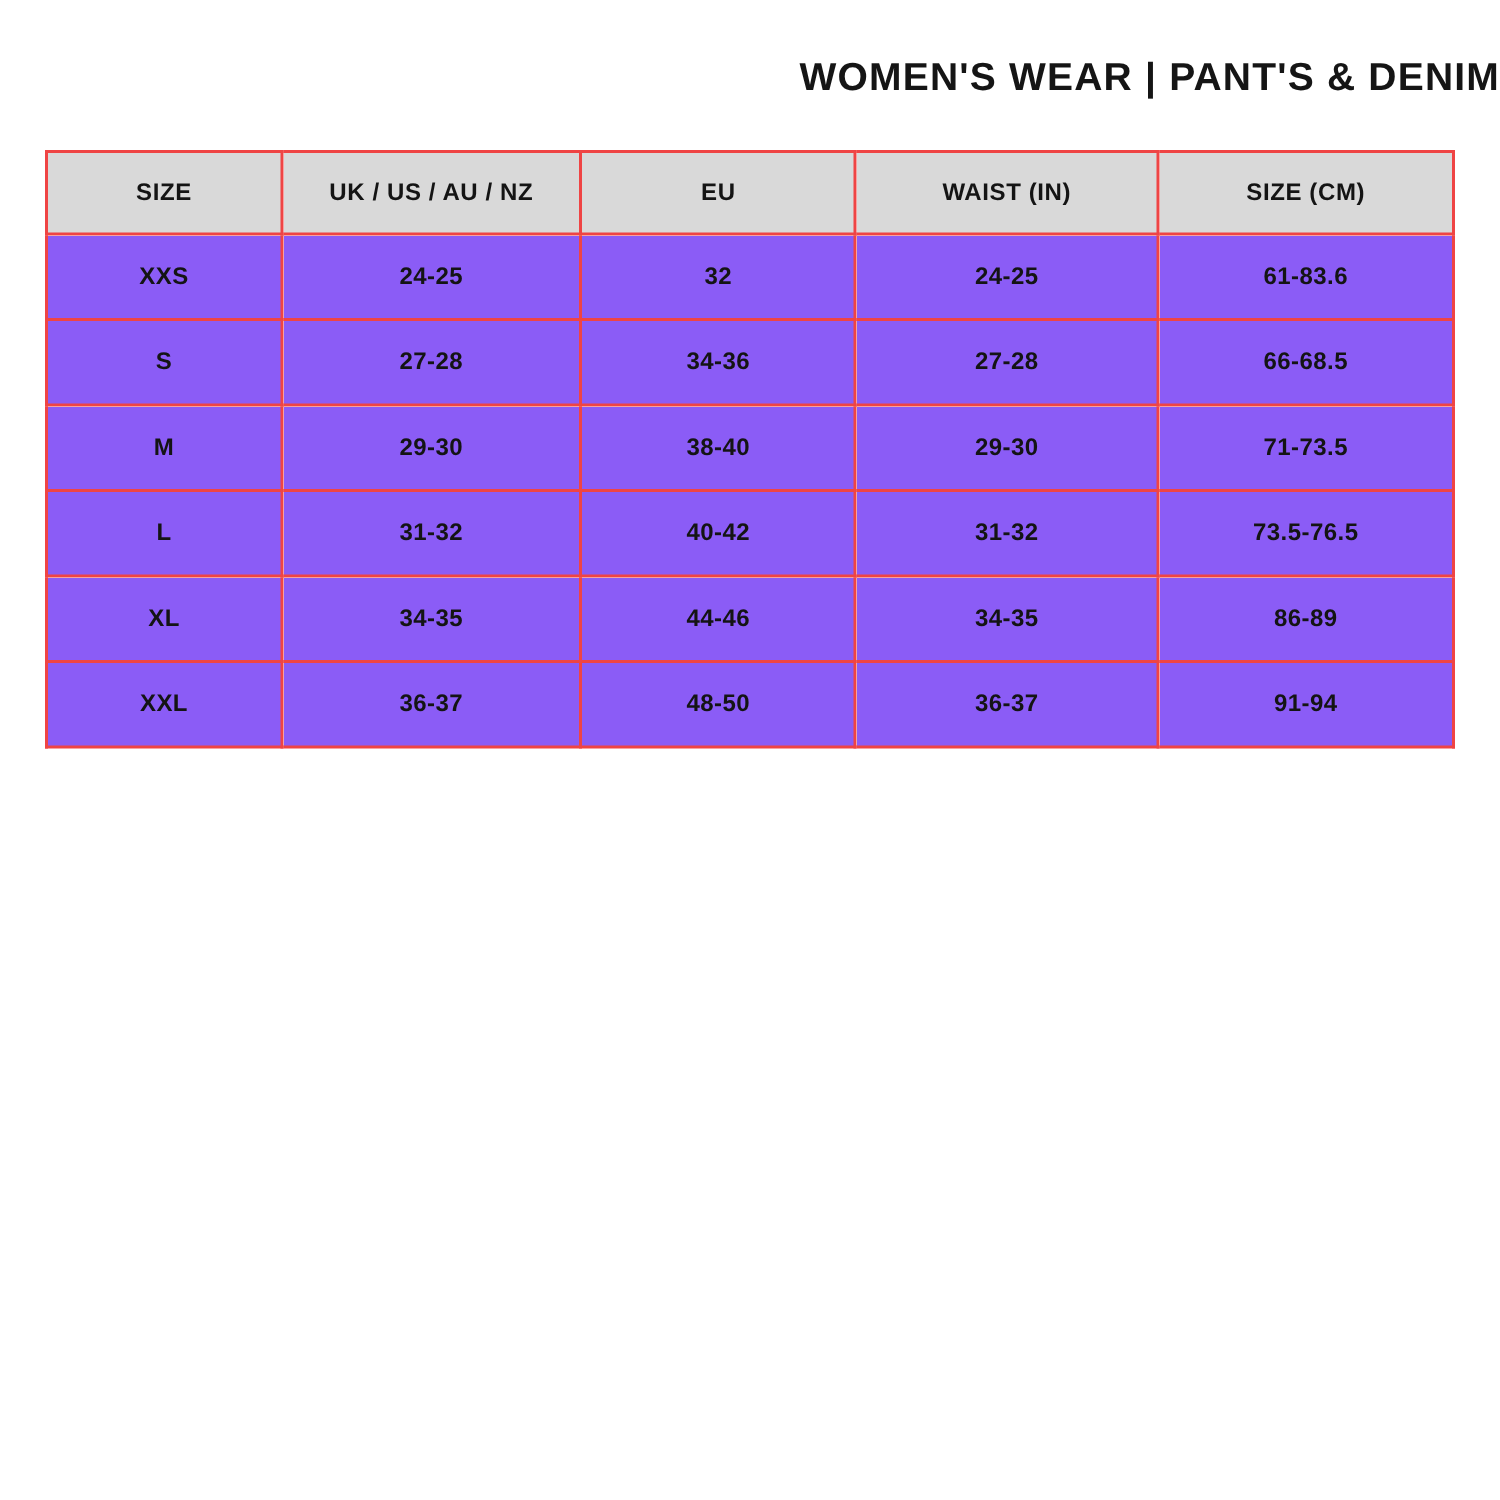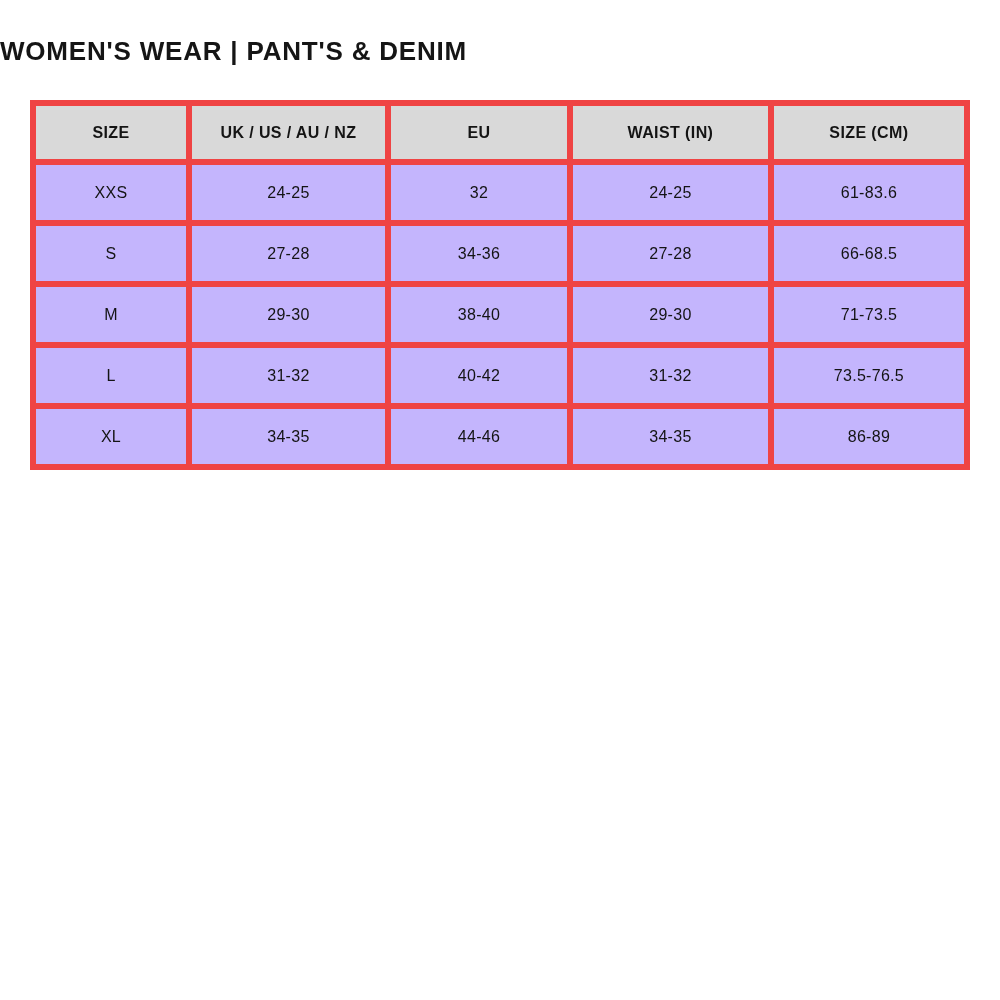--- a/index.html
+++ b/index.html
@@ -17,61 +17,61 @@
     width: 1000px;
     height: 1000px;
     background: #ffffff;
     overflow: hidden;
   }
   .page-title {
     position: absolute;
     top: 36px;
     left: 0;
     width: 1000px;
-    text-align: left;
+    text-align: right;
     font-size: 26px;
     font-weight: 700;
     letter-spacing: 0.8px;
     color: #151515;
   }
   table.size-chart {
     position: absolute;
     top: 100px;
     left: 30px;
     width: 940px;
     border-collapse: collapse;
     table-layout: fixed;
   }
   table.size-chart col.c1 { width: 16.7%; }
   table.size-chart col.c2 { width: 21.3%; }
   table.size-chart col.c3 { width: 19.5%; }
   table.size-chart col.c4 { width: 21.5%; }
   table.size-chart col.c5 { width: 21.0%; }
   table.size-chart th,
   table.size-chart td {
-    border: 6px solid #ef4444;
+    border: 2px solid #ef4444;
     text-align: center;
     vertical-align: middle;
     padding: 0;
     overflow: hidden;
     white-space: nowrap;
   }
   table.size-chart th {
     height: 53px;
     background: #d9d9d9;
     font-size: 16px;
     font-weight: 700;
     letter-spacing: 0.4px;
     color: #141414;
   }
   table.size-chart td {
     height: 55px;
-    background: #c4b5fd;
+    background: #8b5cf6;
     font-size: 16px;
-    font-weight: 400;
+    font-weight: 700;
     letter-spacing: 0.3px;
     color: #141414;
   }
 </style>
 </head>
 <body>
 
 <div class="page">
 
   <div class="page-title">WOMEN'S WEAR | PANT'S &amp; DENIM</div>
@@ -122,16 +122,23 @@
         <td>31-32</td>
         <td>73.5-76.5</td>
       </tr>
       <tr>
         <td>XL</td>
         <td>34-35</td>
         <td>44-46</td>
         <td>34-35</td>
         <td>86-89</td>
       </tr>
+      <tr>
+        <td>XXL</td>
+        <td>36-37</td>
+        <td>48-50</td>
+        <td>36-37</td>
+        <td>91-94</td>
+      </tr>
     </tbody>
   </table>
 
 </div>
 
 </body></html>

